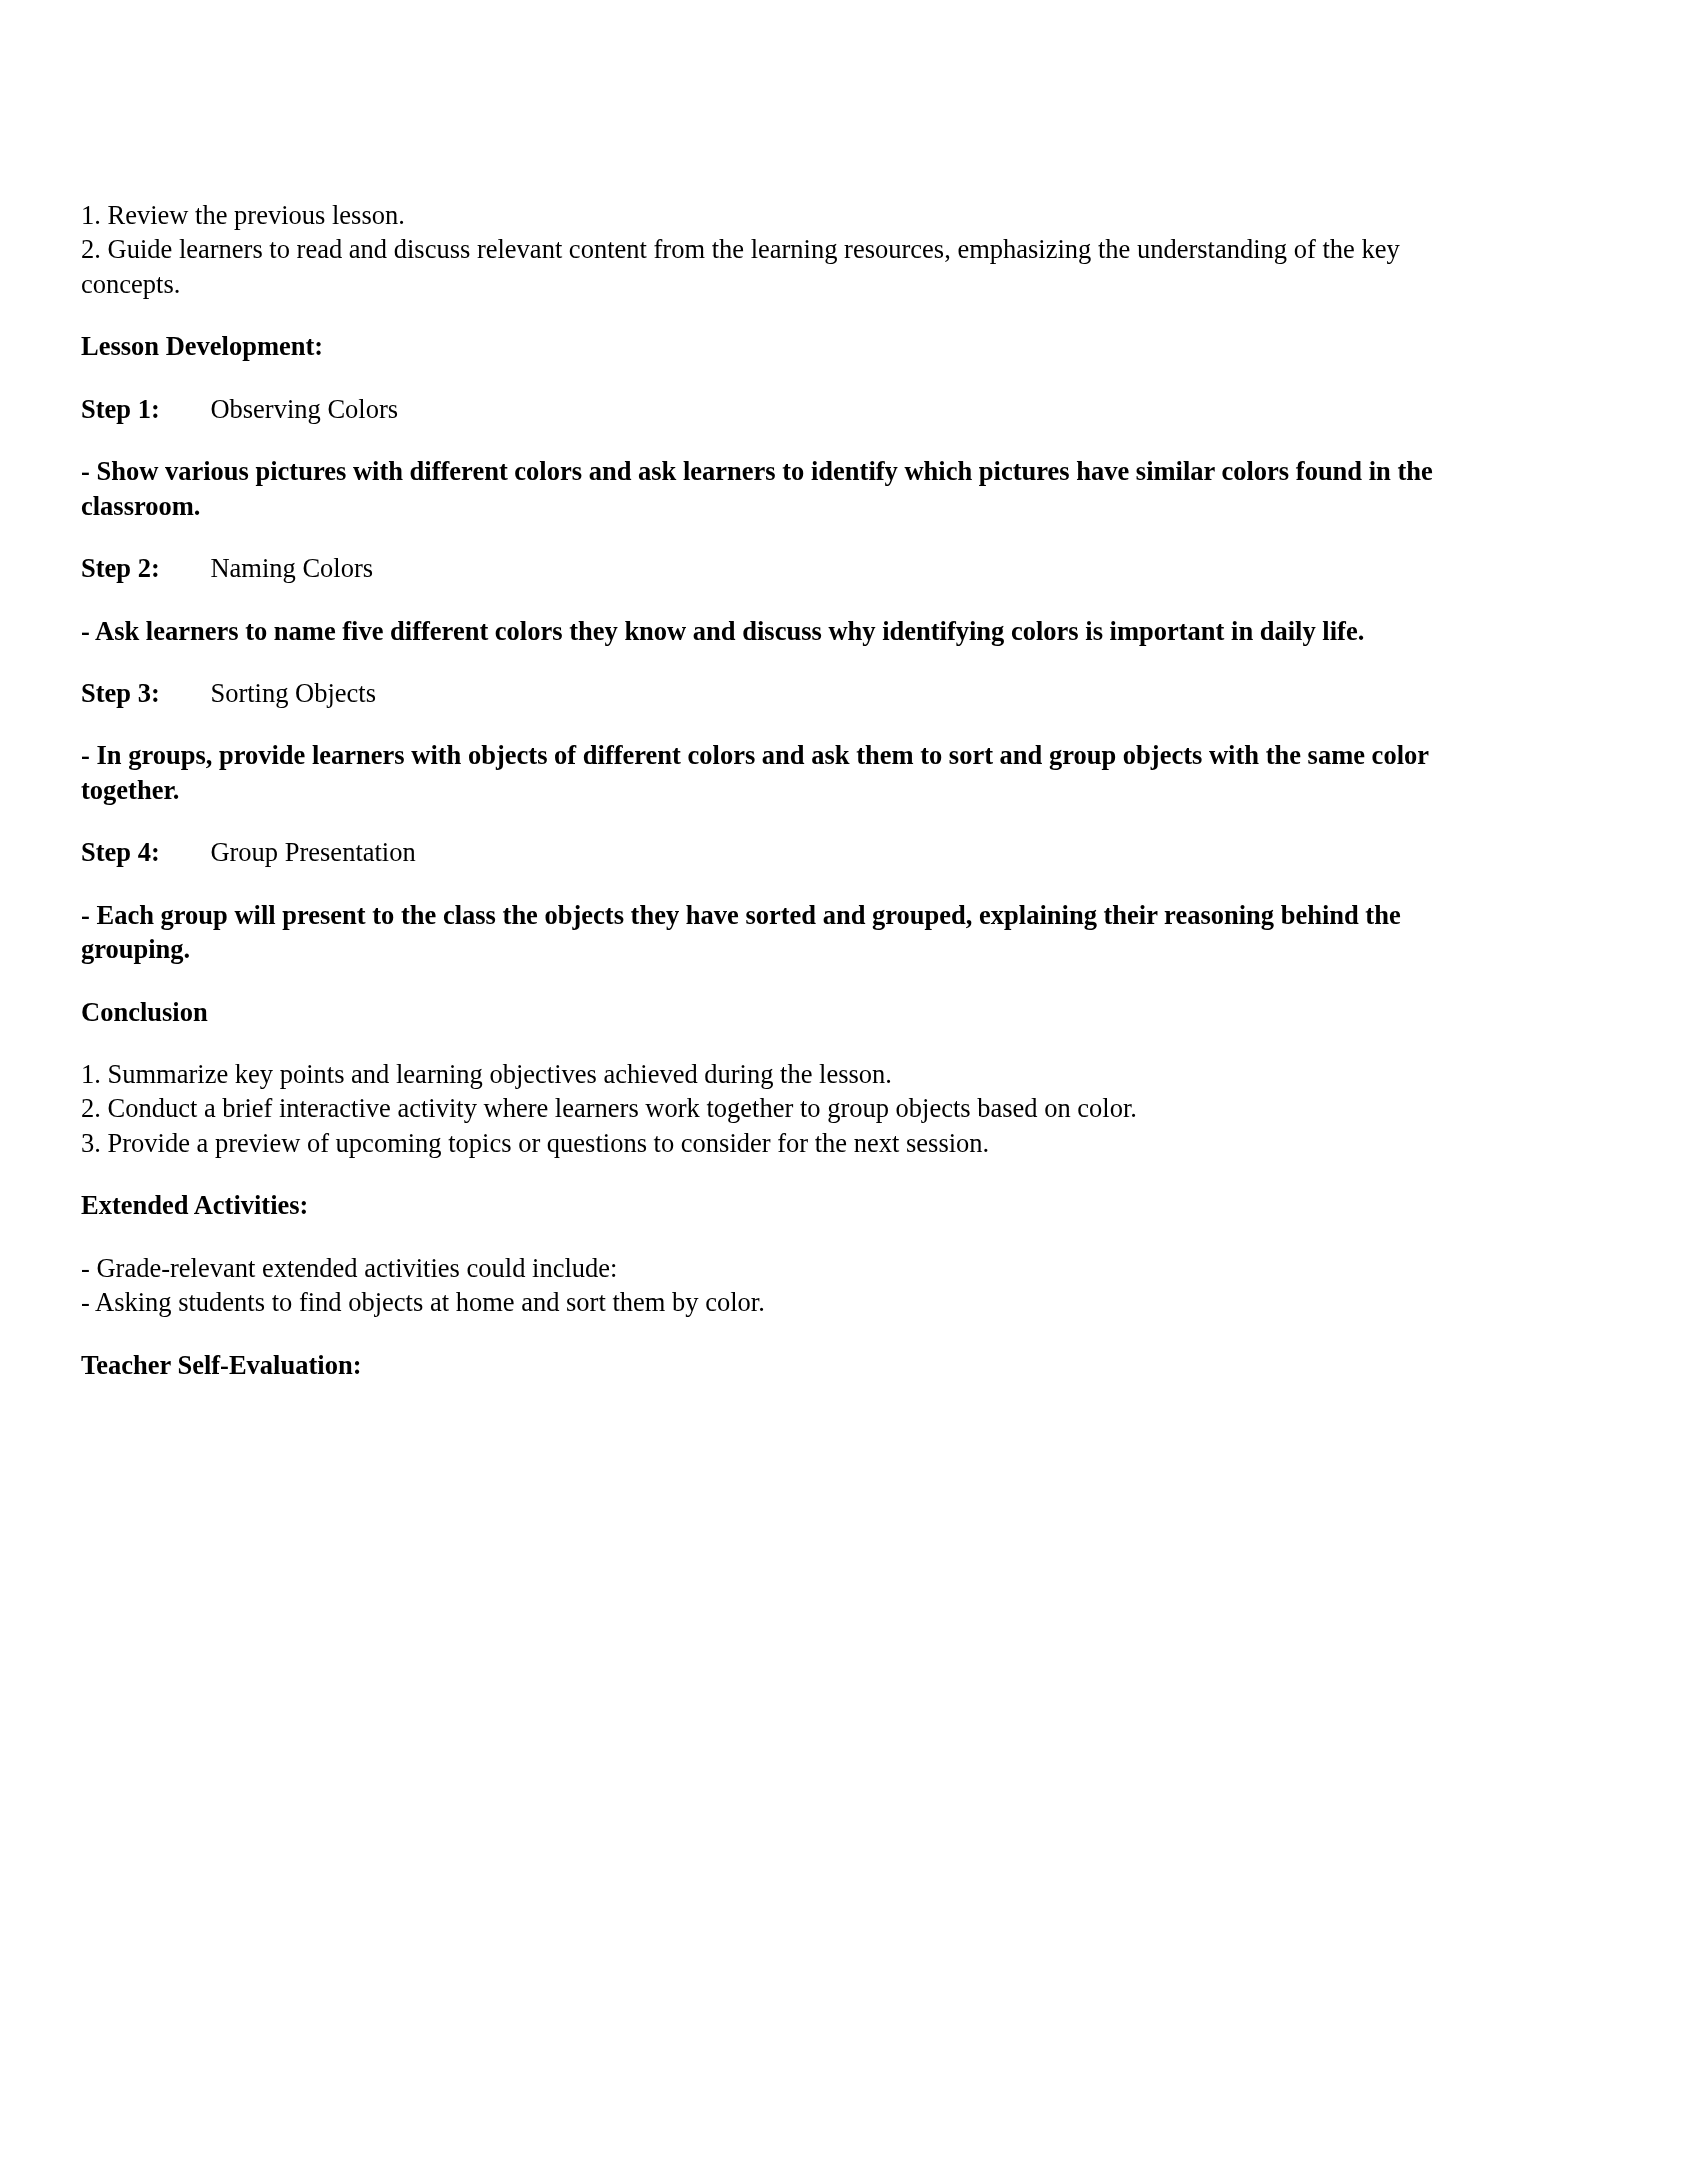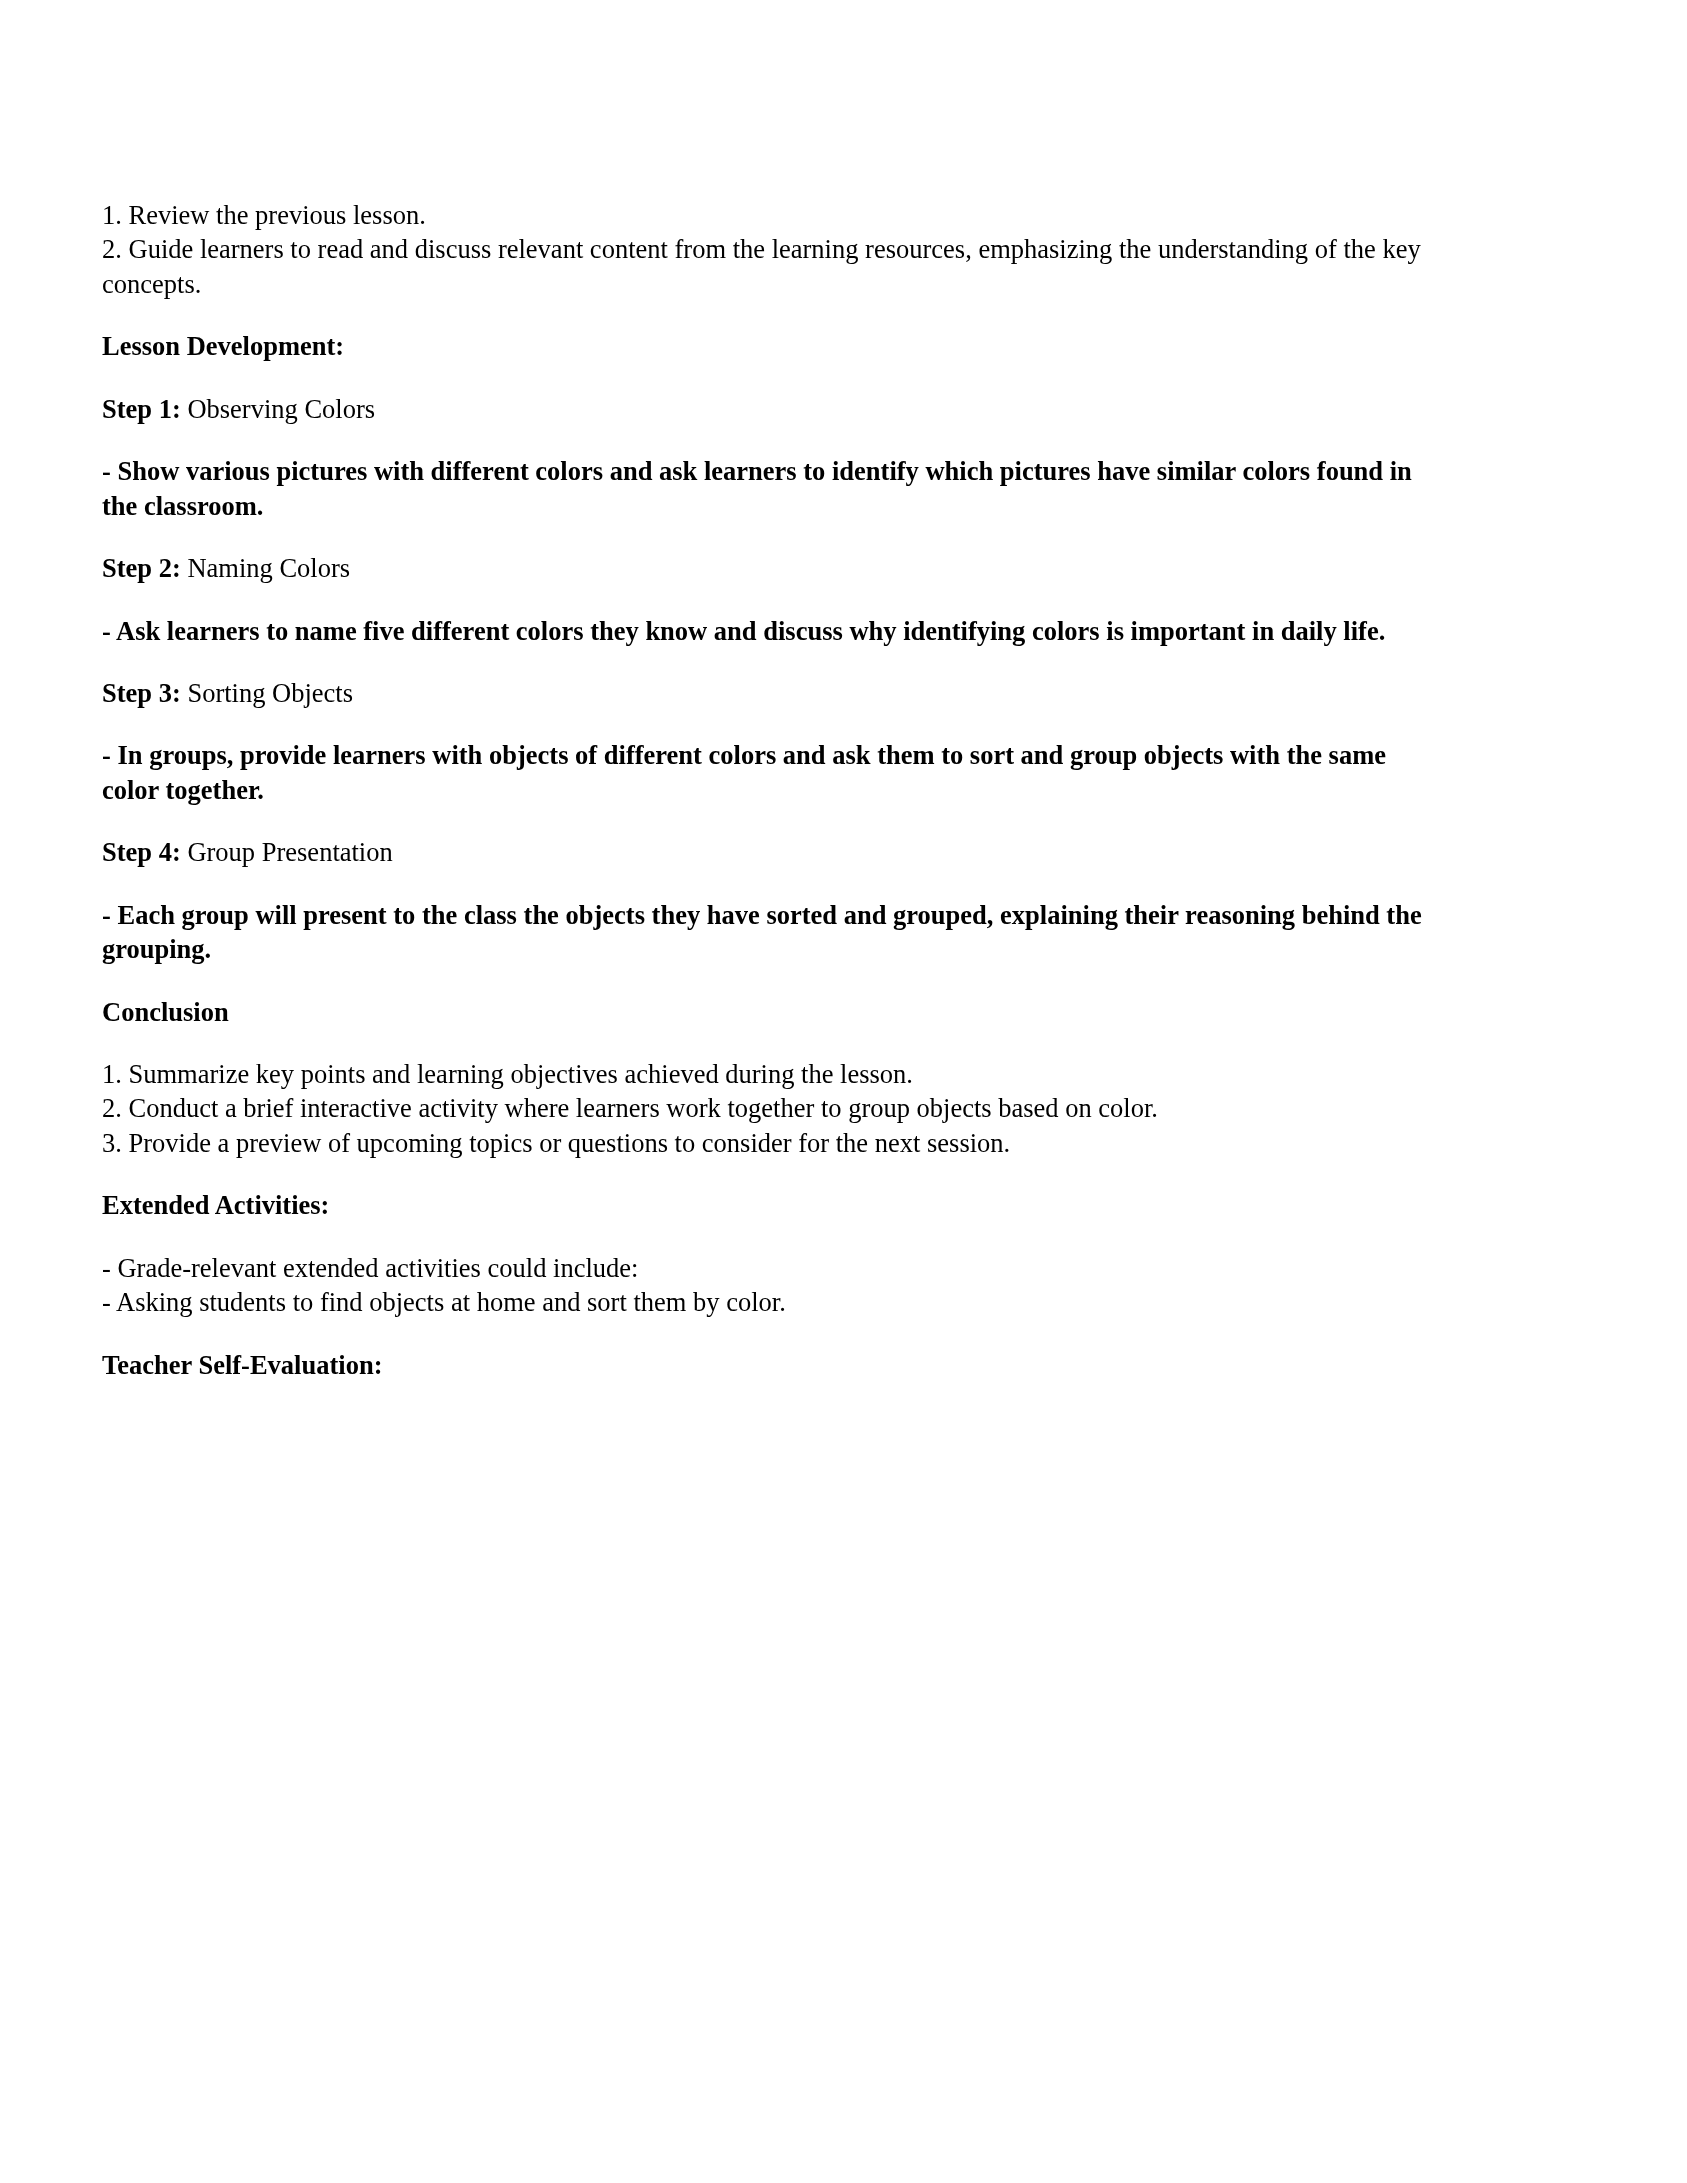--- a/index.html
+++ b/index.html
@@ -6,21 +6,21 @@
     margin: 0;
     padding: 0;
     background: #ffffff;
   }
   .page {
     position: relative;
     width: 1687px;
     height: 2183px;
     background: #ffffff;
     box-sizing: border-box;
-    padding: 198px 245px 0 102px;
+    padding: 198px 245px 0 81px;
     font-family: "Liberation Serif", "DejaVu Serif", serif;
     color: #000000;
     -webkit-font-smoothing: antialiased;
   }
   .doc-body {
     font-size: 26.5px;
     line-height: 1.30;
   }
   
   .block {
@@ -46,20 +46,21 @@
   }
   .step {
     margin: 0 0 28px 0;
   }
   .step .step-label {
     font-weight: bold;
     text-align: right;
   }
   .step .step-title {
     font-weight: normal;
+    margin-left: 44px;
   }
   .tight { margin-bottom: 0; }
 </style>
 </head>
 <body>
 
 <div class="page">
   <div class="doc-body">
 
     <div class="block">

